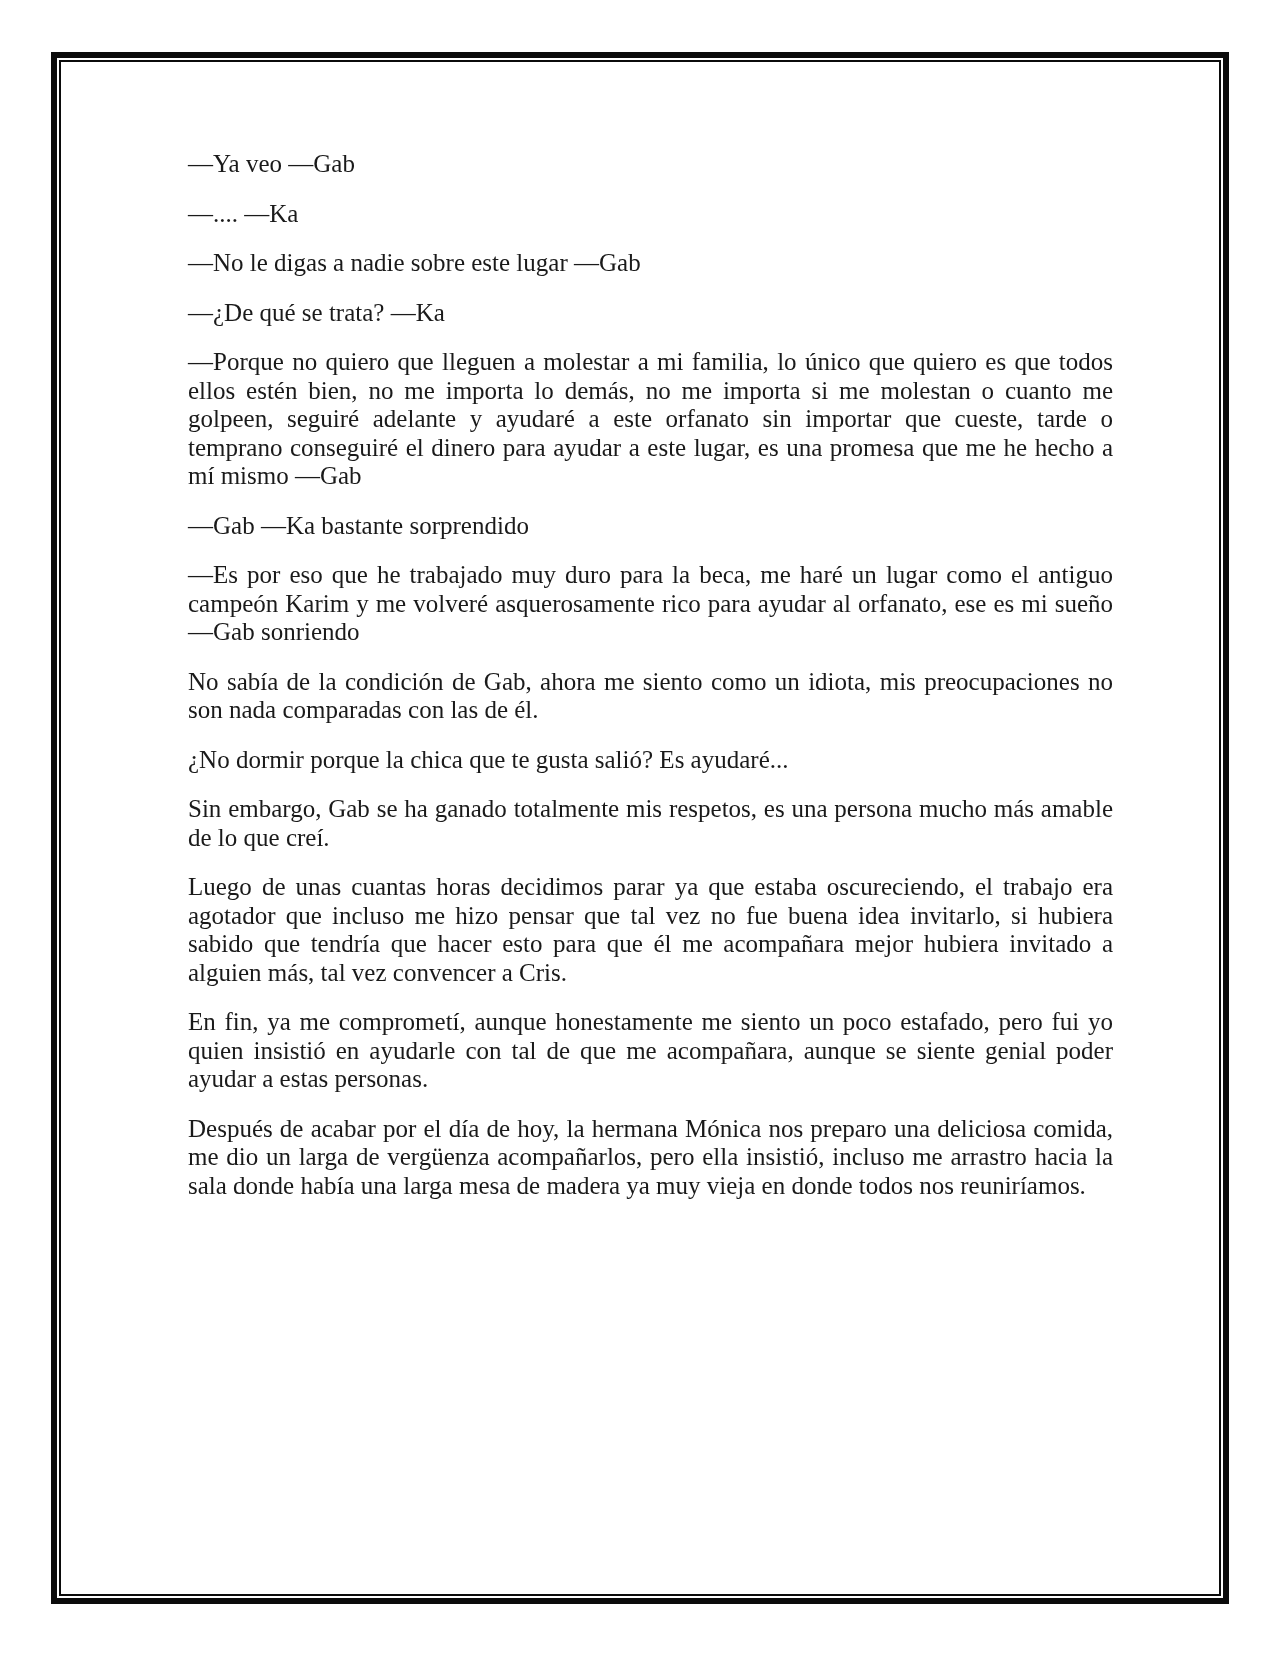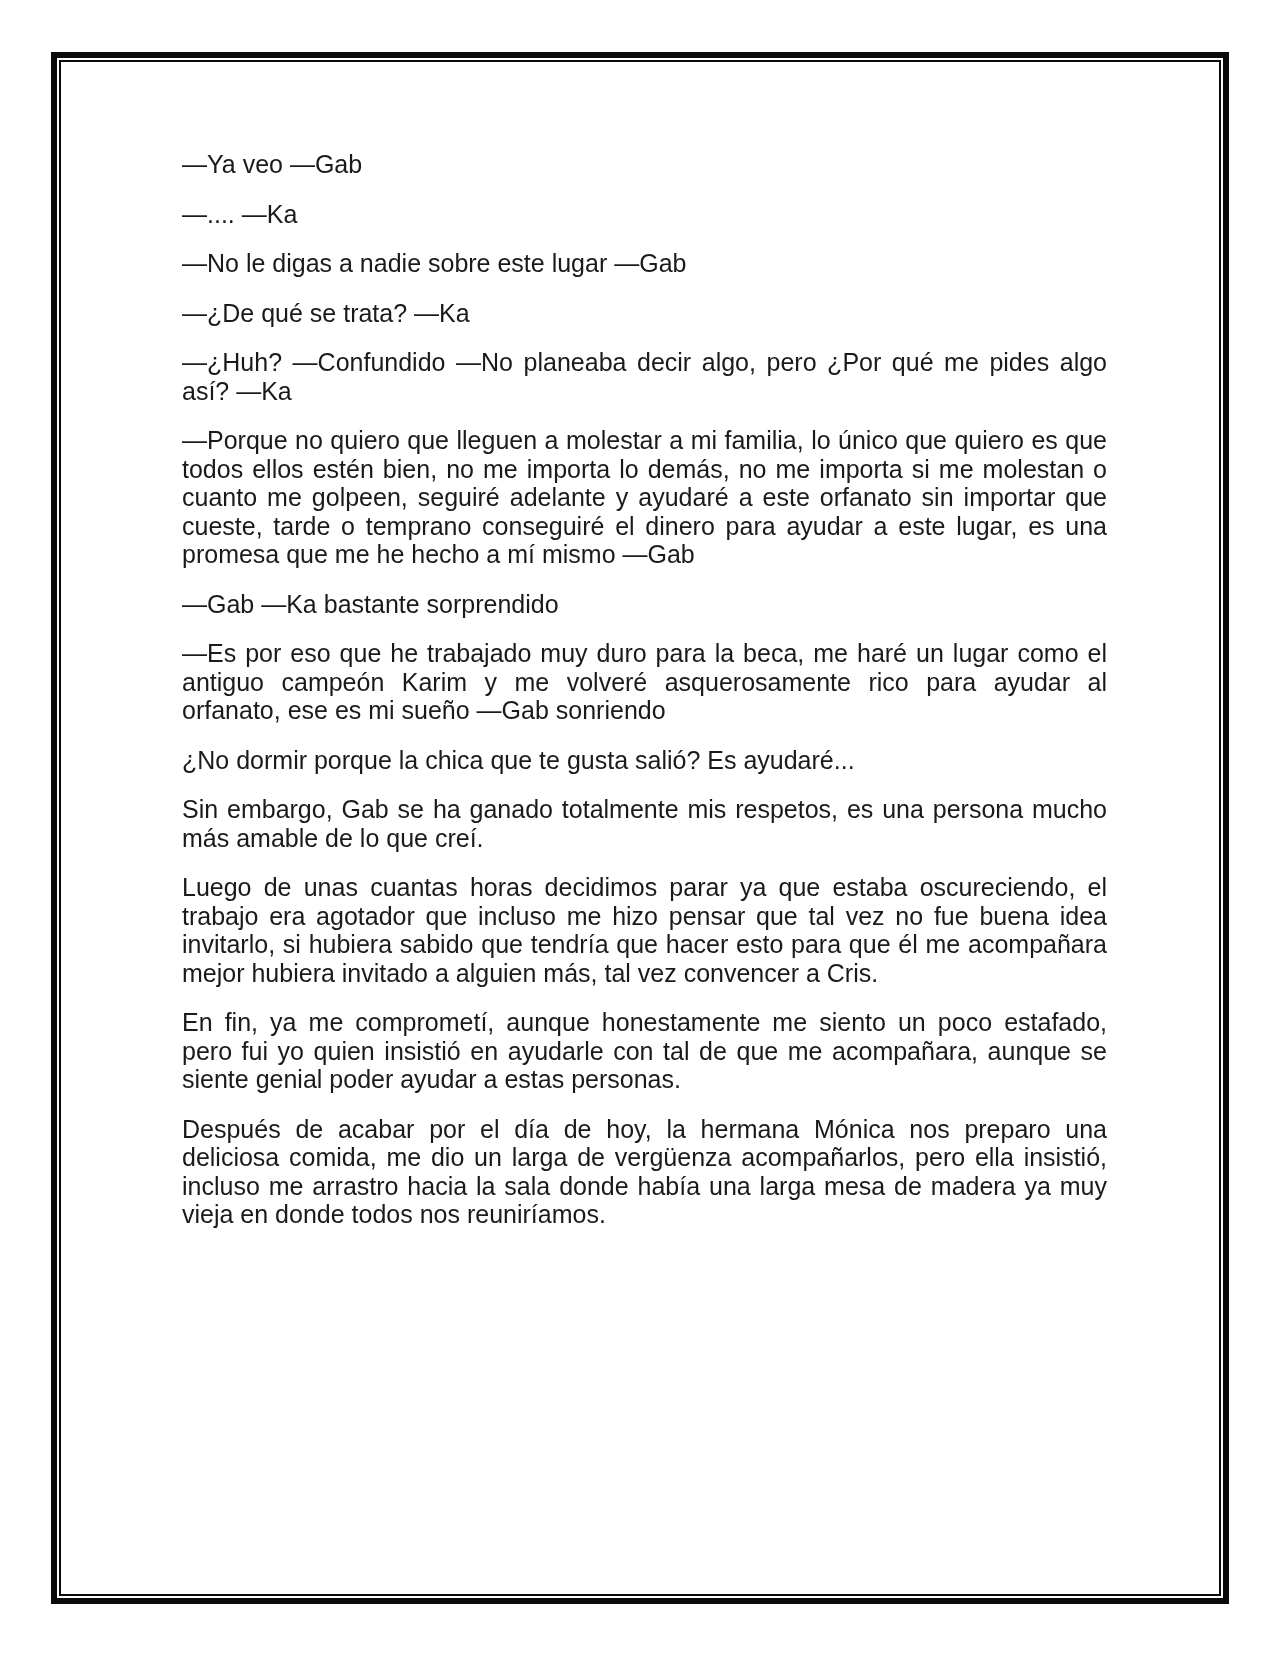--- a/index.html
+++ b/index.html
@@ -26,23 +26,24 @@
     box-sizing: border-box;
     pointer-events: none;
   }
   .frame-inner {
     position: absolute;
     inset: 2px;
     border: 2px solid #0b0b0b;
   }
   .content {
     position: absolute;
-    left: 182px;
+    left: 188px;
     top: 150px;
     width: 925px;
+    font-family: Liberation Serif, serif;
   }
   .content p {
     margin: 0 0 21px 0;
     font-size: 25px;
     line-height: 28.5px;
     color: #1a1a1a;
     text-align: justify;
     word-spacing: normal;
   }
 </style>
@@ -51,23 +52,23 @@
 
 <div class="page">
   <div class="frame">
     <div class="frame-inner"></div>
   </div>
   <div class="content">
     <p>—Ya veo —Gab</p>
     <p>—.... —Ka</p>
     <p>—No le digas a nadie sobre este lugar —Gab</p>
     <p>—¿De qué se trata? —Ka</p>
-    <p>—¿Huh? —Confundido —No planeaba decir algo, pero ¿Por qué me pides algo así? —Ka</p>
     <p>—Porque no quiero que lleguen a molestar a mi familia, lo único que quiero es que todos ellos estén bien, no me importa lo demás, no me importa si me molestan o cuanto me golpeen, seguiré adelante y ayudaré a este orfanato sin importar que cueste, tarde o temprano conseguiré el dinero para ayudar a este lugar, es una promesa que me he hecho a mí mismo —Gab</p>
     <p>—Gab —Ka bastante sorprendido</p>
     <p>—Es por eso que he trabajado muy duro para la beca, me haré un lugar como el antiguo campeón Karim y me volveré asquerosamente rico para ayudar al orfanato, ese es mi sueño —Gab sonriendo</p>
+    <p>No sabía de la condición de Gab, ahora me siento como un idiota, mis preocupaciones no son nada comparadas con las de él.</p>
     <p>¿No dormir porque la chica que te gusta salió? Es ayudaré...</p>
     <p>Sin embargo, Gab se ha ganado totalmente mis respetos, es una persona mucho más amable de lo que creí.</p>
     <p>Luego de unas cuantas horas decidimos parar ya que estaba oscureciendo, el trabajo era agotador que incluso me hizo pensar que tal vez no fue buena idea invitarlo, si hubiera sabido que tendría que hacer esto para que él me acompañara mejor hubiera invitado a alguien más, tal vez convencer a Cris.</p>
     <p>En fin, ya me comprometí, aunque honestamente me siento un poco estafado, pero fui yo quien insistió en ayudarle con tal de que me acompañara, aunque se siente genial poder ayudar a estas personas.</p>
     <p>Después de acabar por el día de hoy, la hermana Mónica nos preparo una deliciosa comida, me dio un larga de vergüenza acompañarlos, pero ella insistió, incluso me arrastro hacia la sala donde había una larga mesa de madera ya muy vieja en donde todos nos reuniríamos.</p>
   </div>
 </div>
 
 </body></html>

